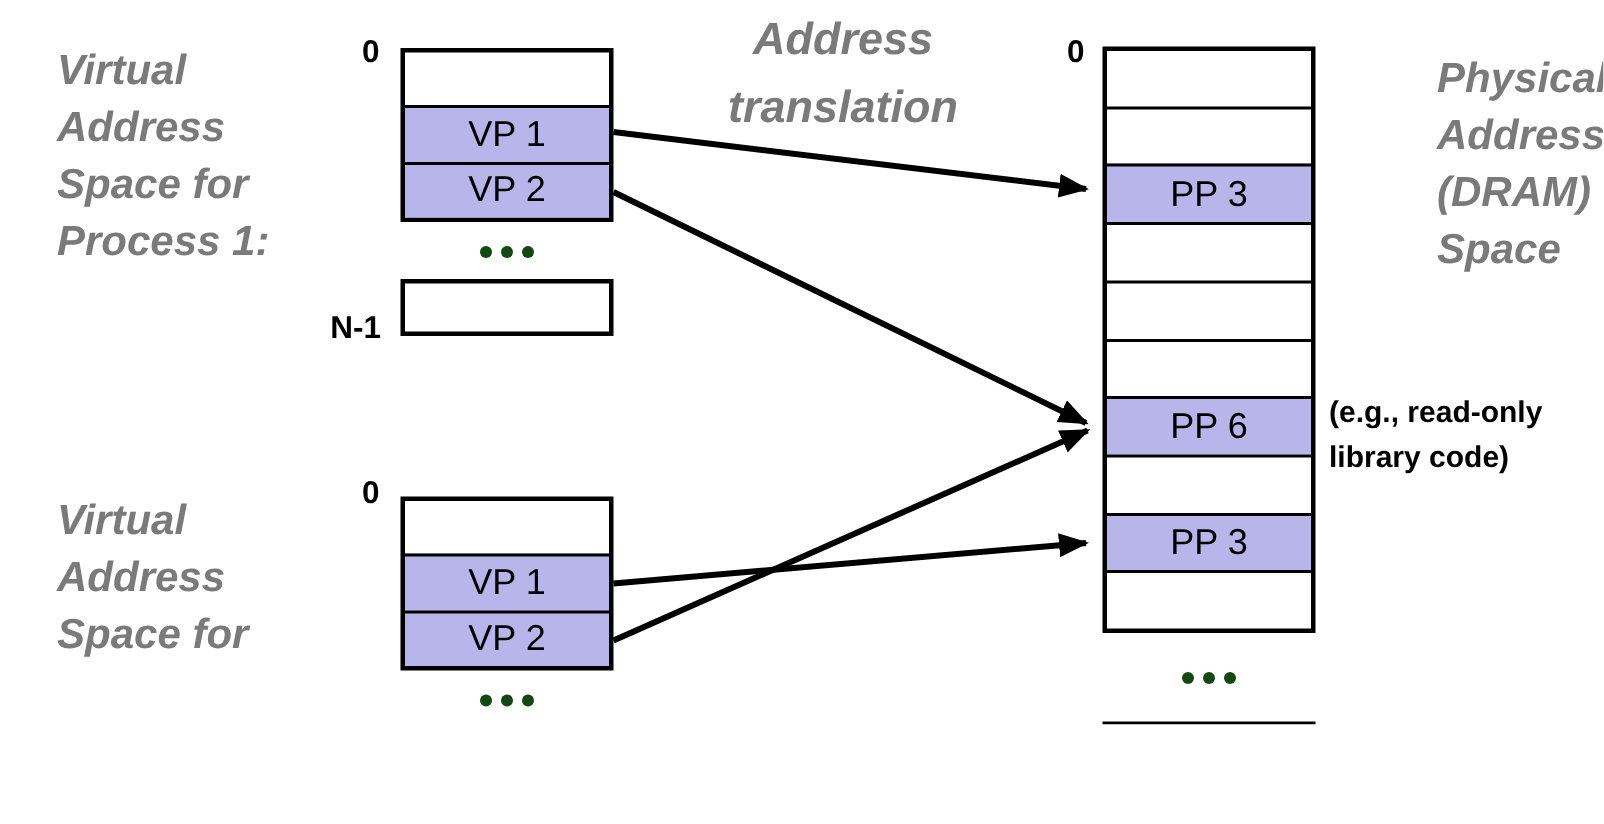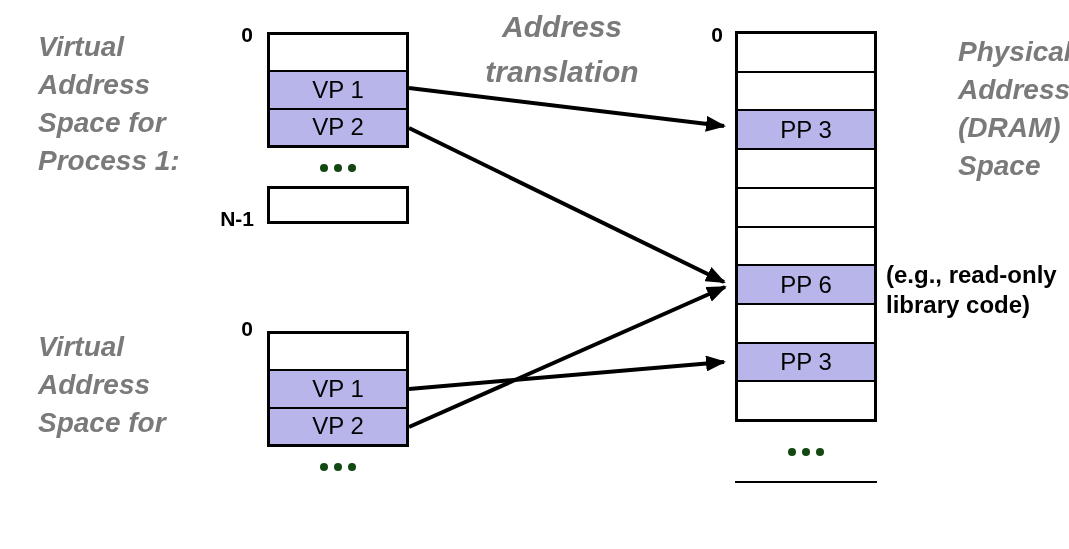--- a/index.html
+++ b/index.html
@@ -13,21 +13,21 @@
   }
   .title-label {
     position:absolute; color:#7a7a7a; font-weight:bold; font-style:italic;
     font-size:30px; line-height:45px; text-align:center; white-space:nowrap;
   }
   .index-label {
     position:absolute; color:#000; font-weight:bold; font-size:21px;
     white-space:nowrap;
   }
   .note-label {
-    position:absolute; color:#000; font-weight:bold; font-size:24px;
+    position:absolute; color:#000; font-weight:bold; font-size:20px;
     line-height:30px; white-space:nowrap;
   }
   .stack {
     position:absolute; box-sizing:border-box; border:3px solid #000;
     background:#fff; display:flex; flex-direction:column;
   }
   .row { flex:1; border-top:2px solid #000; display:flex; align-items:center; justify-content:center; }
   .row:first-child { border-top:none; }
   .row.hl { background:#b8b5ea; }
   .page-label { font-weight:normal; font-size:24px; color:#000; }

